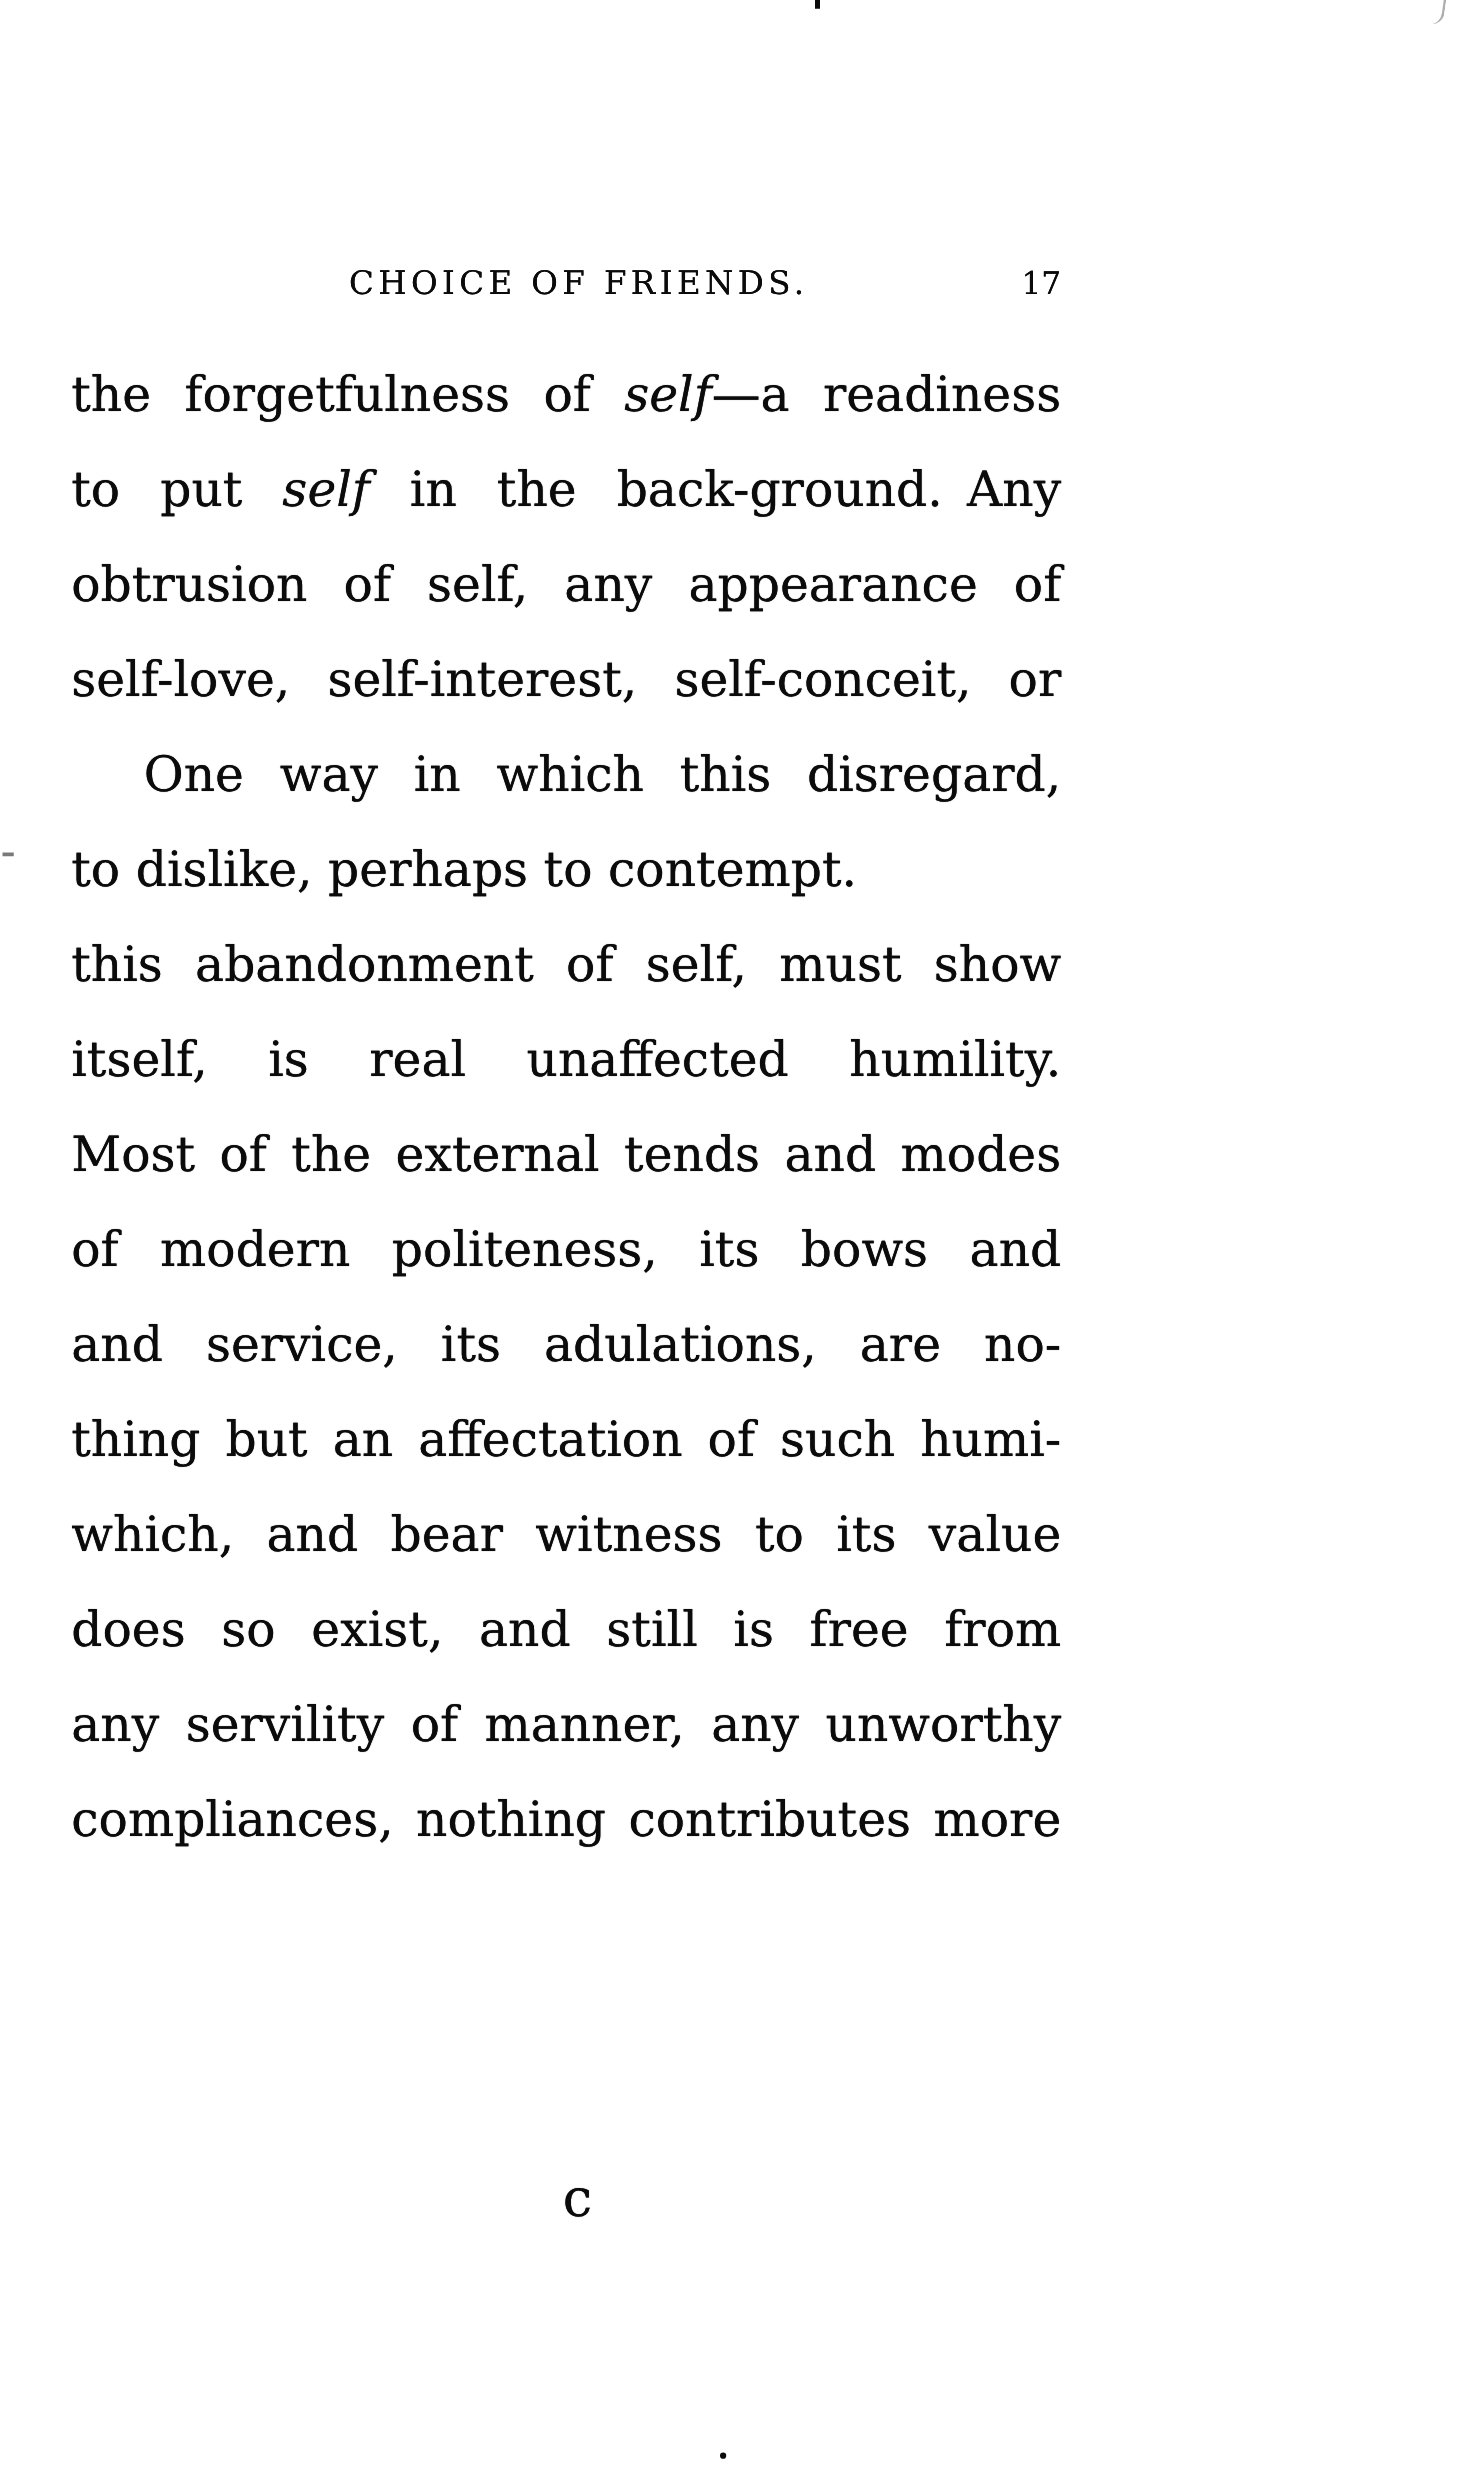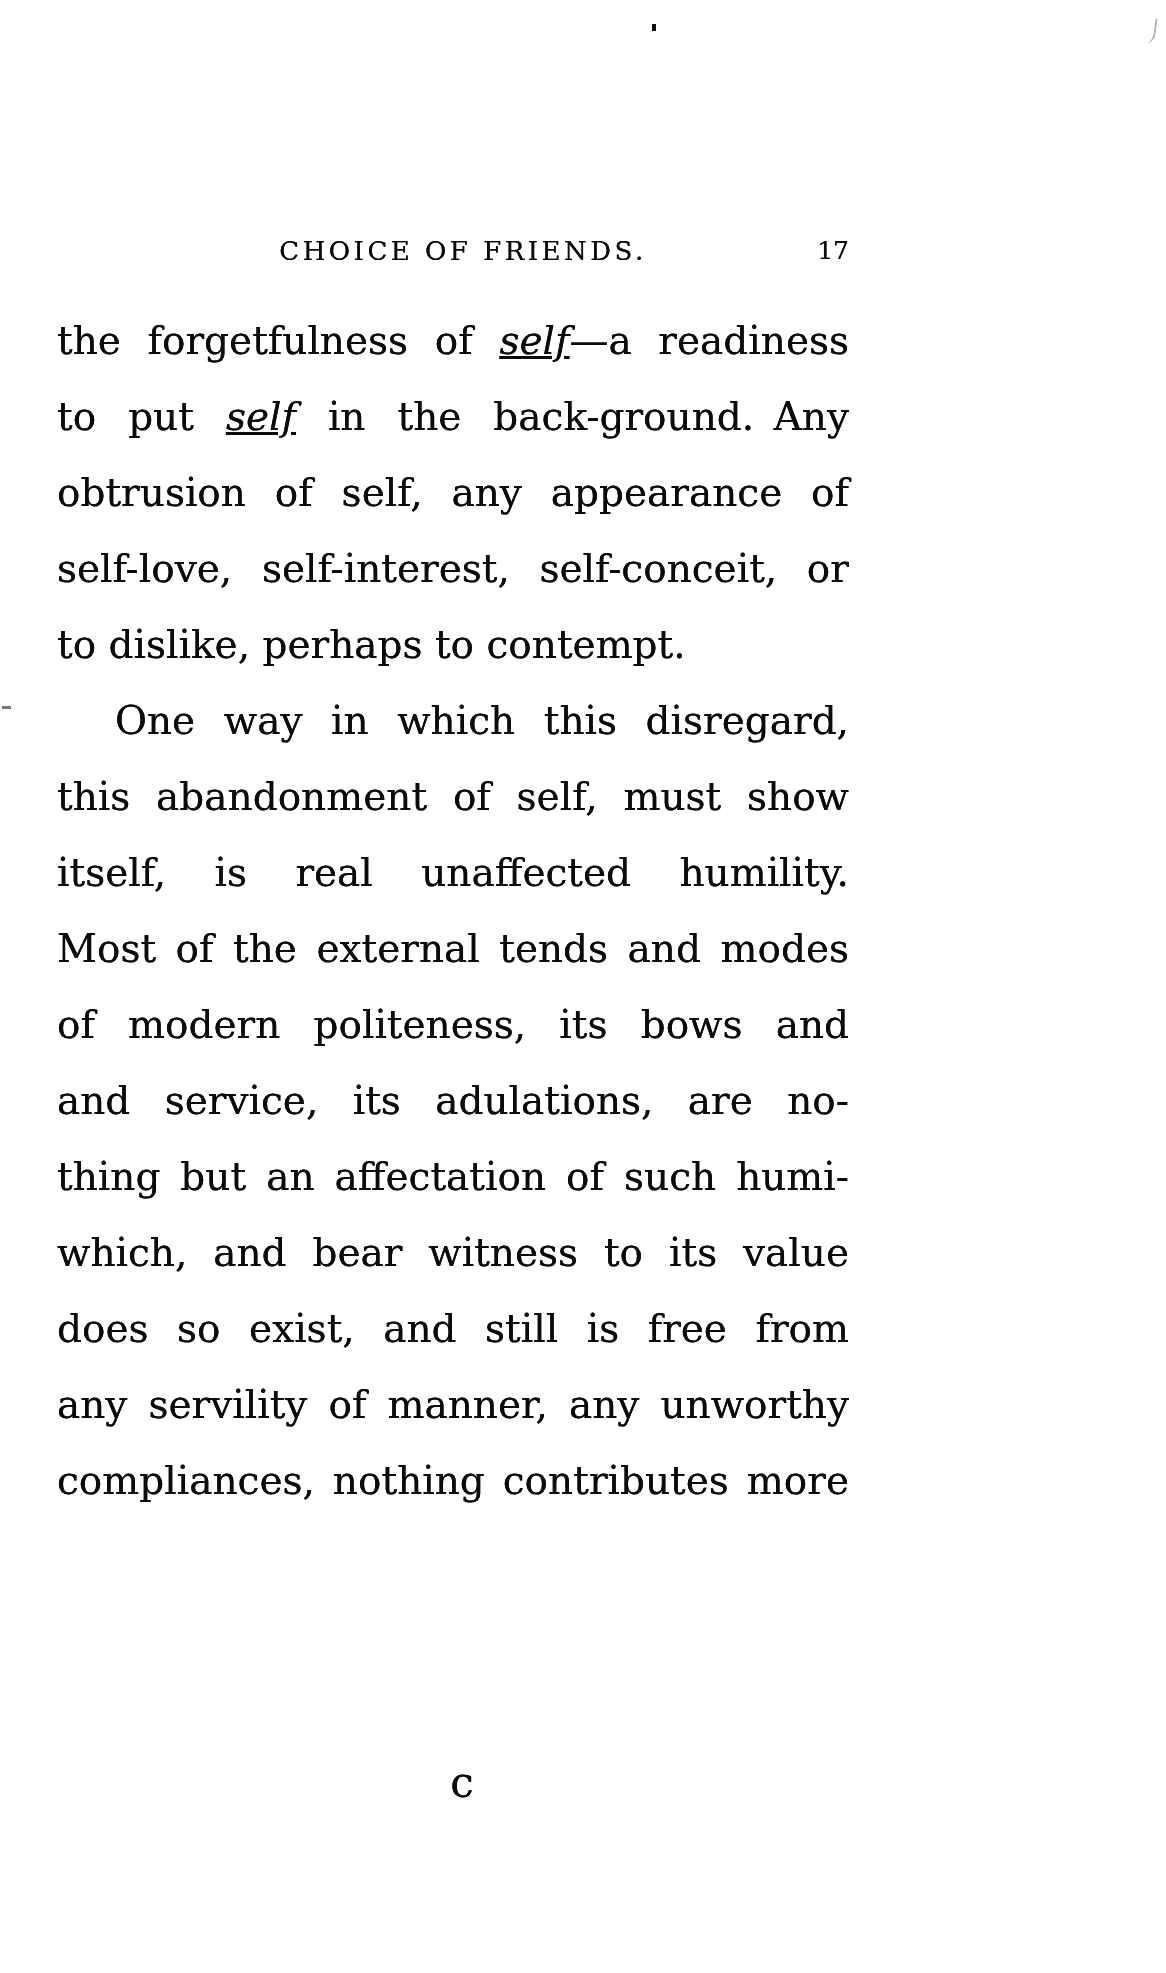--- a/index.html
+++ b/index.html
@@ -5,21 +5,21 @@
   :root { --ink: #0b0b0b; --paper: #ffffff; }
   * { margin: 0; padding: 0; box-sizing: border-box; }
   html, body { background: var(--paper); }
   body {
     width: 1166px; height: 1973px;
     position: relative;
     font-family: "DejaVu Serif", "Liberation Serif", serif;
     color: var(--ink);
     overflow: hidden;
   }
-  .page { position: absolute; inset: 0; background: var(--paper); margin-top: 24px; }
+  .page { position: absolute; inset: 0; background: var(--paper); }
 
   
   .header {
     position: absolute; top: 203px; left: 57px; width: 792px; height: 48px;
   }
   .running-title {
     position: absolute; left: 20px; right: 0;
     text-align: center;
     font-size: 26px; line-height: 48px;
     letter-spacing: 3.5px;
@@ -40,21 +40,21 @@
   }
   .text-block .line {
     text-align: justify;
     text-align-last: justify;
     white-space: nowrap;
   }
   .text-block .line.no-stretch {
     text-align-last: left;
     white-space: normal;
   }
-  .text-block .line em { font-style: italic; text-decoration: underline; }
+  .text-block .line em { font-style: italic; }
 
   
   .signature {
     position: absolute; top: 1733px; left: 57px; width: 810px;
     text-align: center;
     font-size: 42px; line-height: 52px;
     text-shadow: 0 0 0.6px currentColor;
   }
 
   
@@ -79,22 +79,22 @@
   <div class="header">
     <div class="running-title">CHOICE OF FRIENDS.</div>
     <div class="page-number">17</div>
   </div>
 
   <div class="text-block" id="text-block">
       <div class="line"><span>the forgetfulness of </span><em>self</em><span>—a readiness</span></div>
       <div class="line"><span>to put </span><em>self</em><span> in the back-ground. Any</span></div>
       <div class="line"><span>obtrusion of self, any appearance of</span></div>
       <div class="line"><span>self-love, self-interest, self-conceit, or</span></div>
+      <div class="line" style="text-indent: 58px;"><span>One way in which this disregard,</span></div>
       <div class="line no-stretch"><span>to dislike, perhaps to contempt.</span></div>
-      <div class="line" style="text-indent: 58px;"><span>One way in which this disregard,</span></div>
       <div class="line"><span>this abandonment of self, must show</span></div>
       <div class="line"><span>itself, is real unaffected humility.</span></div>
       <div class="line"><span>Most of the external tends and modes</span></div>
       <div class="line"><span>of modern politeness, its bows and</span></div>
       <div class="line"><span>and service, its adulations, are no-</span></div>
       <div class="line"><span>thing but an affectation of such humi-</span></div>
       <div class="line"><span>which, and bear witness to its value</span></div>
       <div class="line"><span>does so exist, and still is free from</span></div>
       <div class="line"><span>any servility of manner, any unworthy</span></div>
       <div class="line"><span>compliances, nothing contributes more</span></div>

